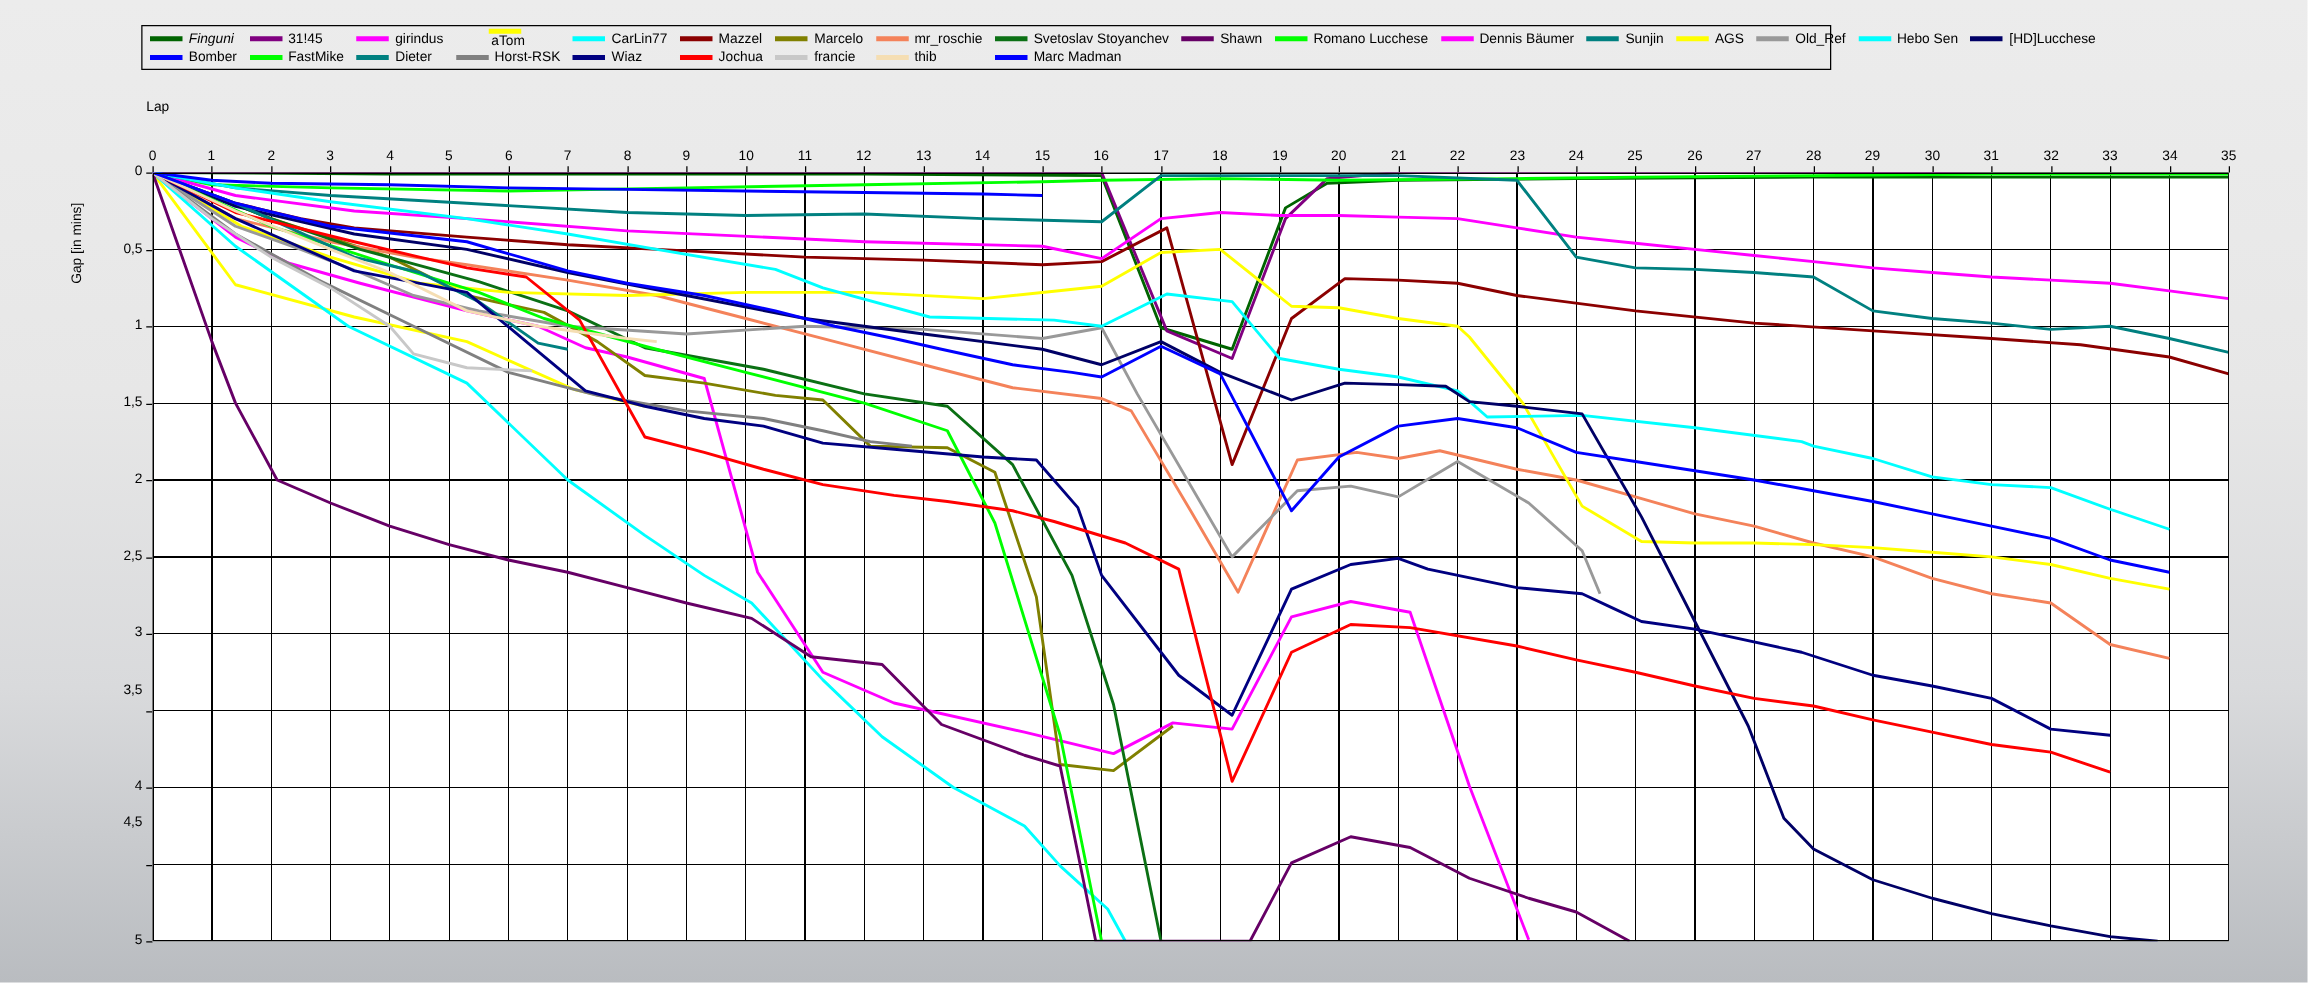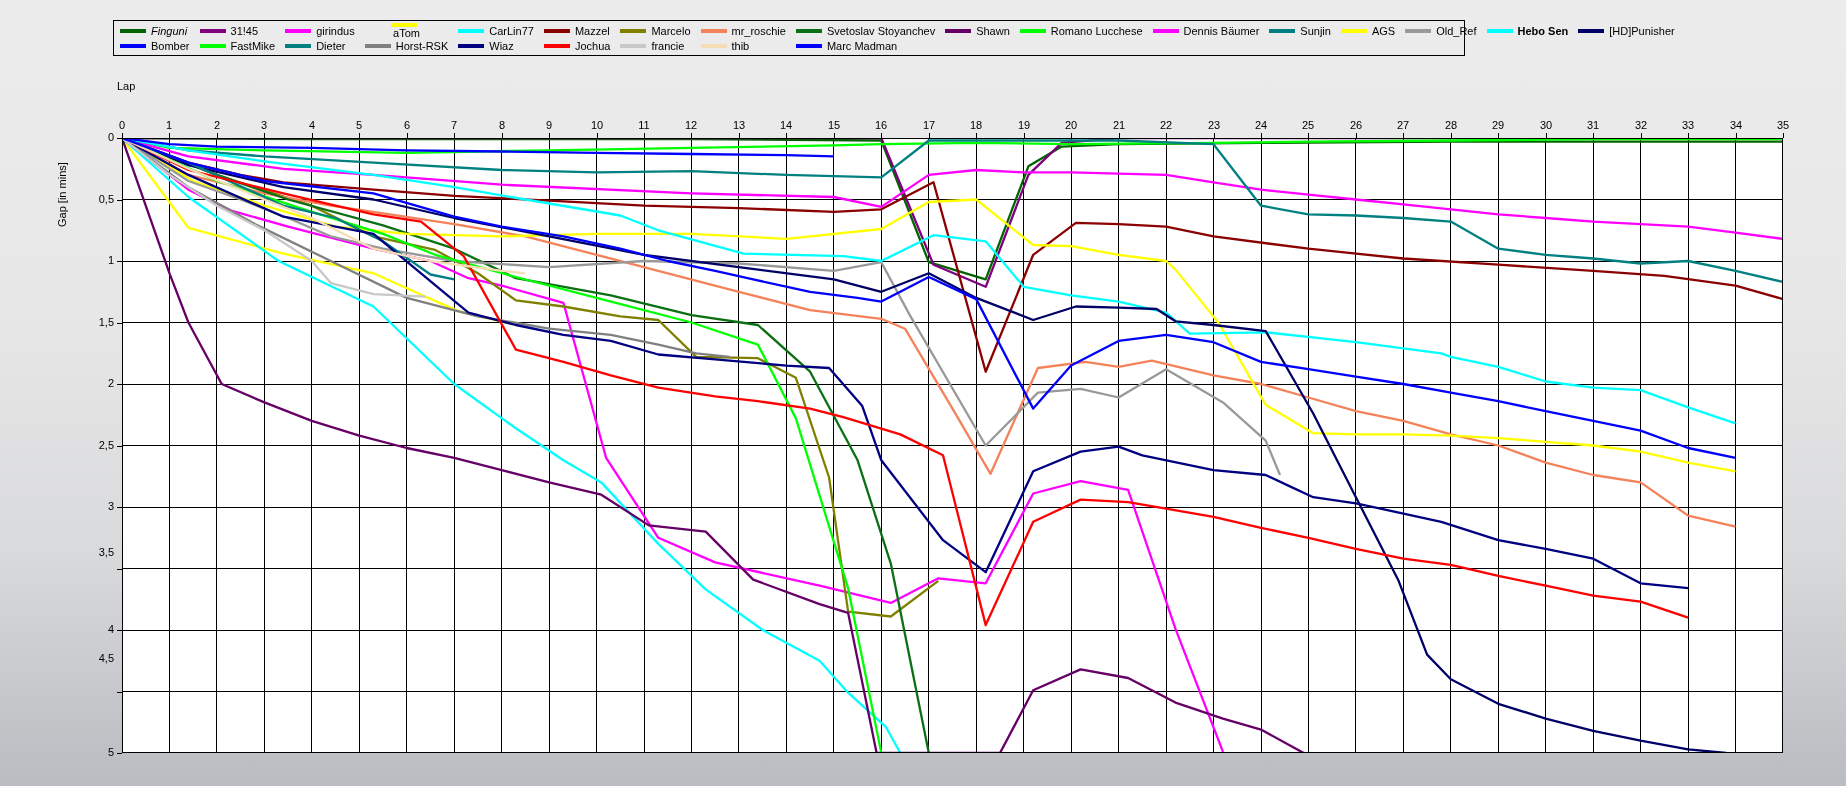--- a/index.html
+++ b/index.html
@@ -84,27 +84,27 @@
           <span>Sunjin</span>
         </div>
         <div class="legend-item" style="grid-area: 1 / 14;">
           <span class="legend-swatch" style="background: rgb(255, 255, 0);"></span>
           <span>AGS</span>
         </div>
         <div class="legend-item" style="grid-area: 1 / 15;">
           <span class="legend-swatch" style="background: rgb(153, 153, 153);"></span>
           <span>Old_Ref</span>
         </div>
-        <div class="legend-item" style="grid-area: 1 / 16; font-weight: bold;">
+        <div class="legend-item" style="grid-area: 1 / 16;">
           <span class="legend-swatch" style="background: rgb(0, 255, 255);"></span>
           <span>Hebo Sen</span>
         </div>
         <div class="legend-item" style="grid-area: 1 / 17;">
           <span class="legend-swatch" style="background: rgb(0, 0, 102);"></span>
-          <span>[HD]Punisher</span>
+          <span>[HD]Lucchese</span>
         </div>
         <div class="legend-item" style="grid-area: 2 / 1;">
           <span class="legend-swatch" style="background: rgb(0, 0, 255);"></span>
           <span>Bomber</span>
         </div>
         <div class="legend-item" style="grid-area: 2 / 2;">
           <span class="legend-swatch" style="background: rgb(0, 255, 0);"></span>
           <span>FastMike</span>
         </div>
         <div class="legend-item" style="grid-area: 2 / 3;">

